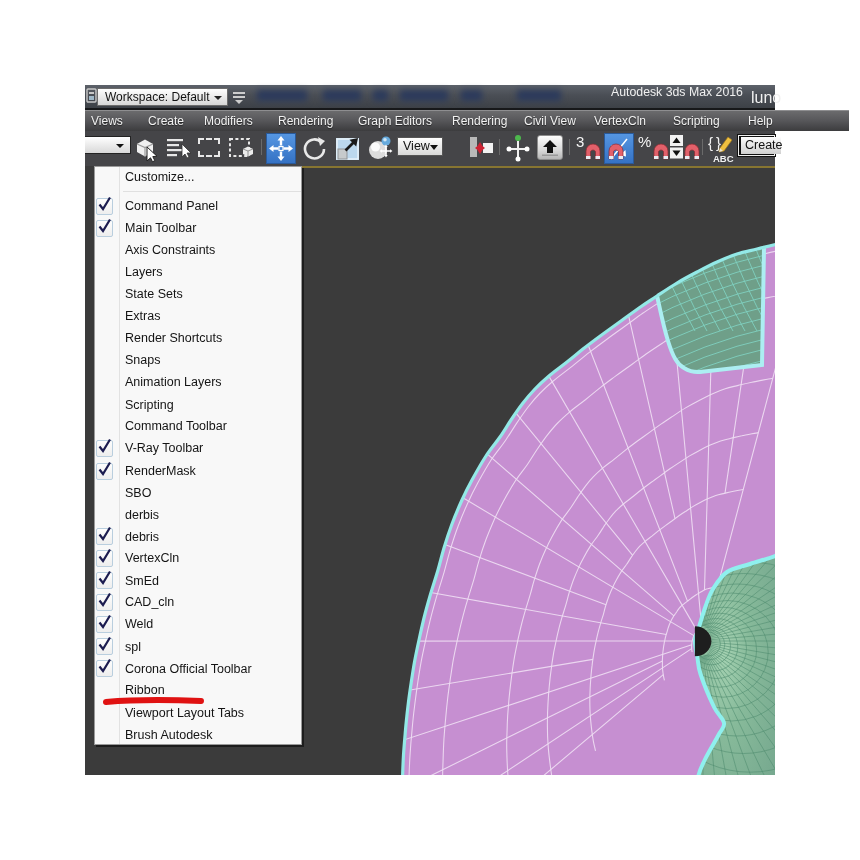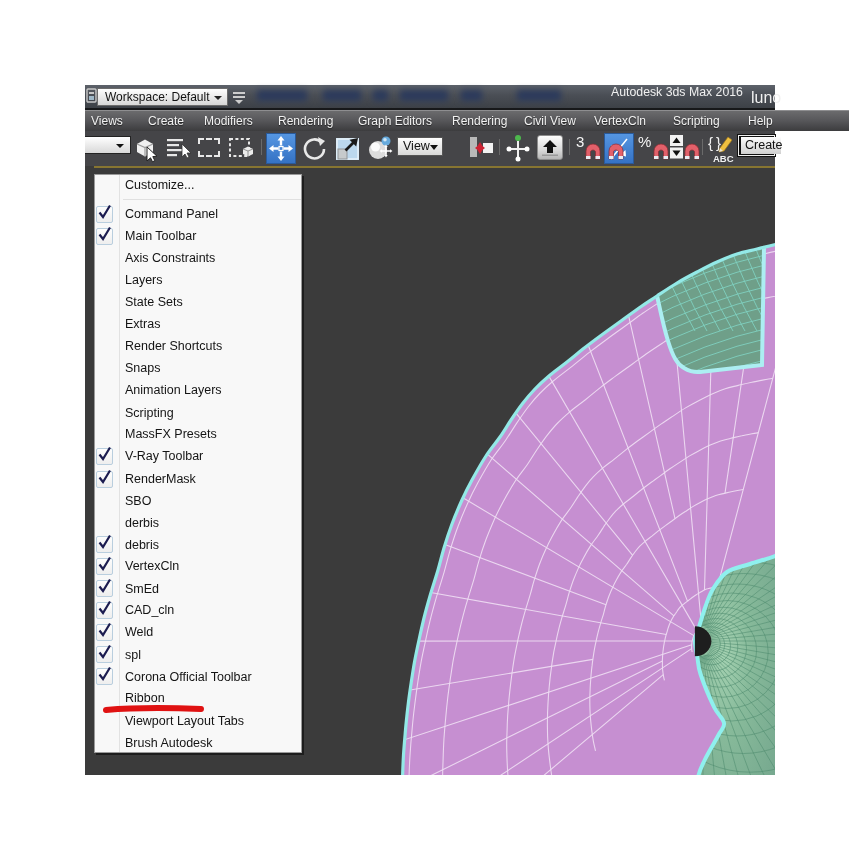--- a/index.html
+++ b/index.html
@@ -1,21 +1,21 @@
 <!DOCTYPE html>
 <html><head><meta charset="utf-8"><style>
 html,body{margin:0;padding:0;background:#fff;width:860px;height:860px;overflow:hidden}
 *{box-sizing:border-box;font-family:"Liberation Sans",sans-serif}
 #win{position:absolute;left:85px;top:85px;width:690px;height:689px;background:#0ea5e9}
 #titlebar{position:absolute;left:0;top:0;width:690px;height:23px;background:linear-gradient(#5d626a,#4a4e55 45%,#3d4147)}
 #blackline{position:absolute;left:0;top:23px;width:690px;height:2px;background:#17181a}
 #menubar{position:absolute;left:0;top:25px;width:764px;height:21px;background:linear-gradient(#6b6b6d,#57575a 48%,#3c3c3e);border-top:1px solid #8e8e90}
 #toolbar{position:absolute;left:0;top:46px;width:690px;height:35px;background:#454548}
 .mbi{position:absolute;top:3px;font-size:12px;color:#f2f2f2;text-shadow:0 1px 1px #222}
-#menu{position:absolute;left:9px;top:89px;width:208px;height:579px;background:#f8f8f8;border:1px solid #9a9a9a;box-shadow:2px 2px 0 rgba(0,0,0,0.5)}
+#menu{position:absolute;left:9px;top:81px;width:208px;height:579px;background:#f8f8f8;border:1px solid #9a9a9a;box-shadow:2px 2px 0 rgba(0,0,0,0.5)}
 #menucol{position:absolute;left:24px;top:0;width:1px;height:577px;background:#e2e2e2}
 .mi{position:absolute;left:30px;font-size:12.5px;color:#141414;line-height:16px;white-space:nowrap}
 .cb{position:absolute;left:1px;width:17px;height:17px;background:linear-gradient(#fdfdfd,#eee);border:1px solid #b9cede;border-radius:2px}
 .cb svg{position:absolute;left:-1px;top:-3px}
 #wsbox{position:absolute;left:12px;top:3px;width:131px;height:18px;background:linear-gradient(#fefefe,#d6d6d6);border:1px solid #6b6b6b;font-size:12px;color:#111;line-height:16px;padding-left:7px}
 #wsbox .arr{position:absolute;right:5px;top:7px;width:0;height:0;border-left:4px solid transparent;border-right:4px solid transparent;border-top:4px solid #222}
 #hambtn{position:absolute;left:147px;top:3px;width:16px;height:18px}
 </style></head><body>
 <div id="win">
  <div id="titlebar">
@@ -250,21 +250,21 @@
         </svg>
       </div>
       <div class="mi" style="top:75px">Axis Constraints</div>
       <div class="mi" style="top:97px">Layers</div>
       <div class="mi" style="top:119px">State Sets</div>
       <div class="mi" style="top:141px">Extras</div>
       <div class="mi" style="top:163px">Render Shortcuts</div>
       <div class="mi" style="top:185px">Snaps</div>
       <div class="mi" style="top:207px">Animation Layers</div>
       <div class="mi" style="top:230px">Scripting</div>
-      <div class="mi" style="top:251px">MassFX Presets</div>
+      <div class="mi" style="top:251px">Command Toolbar</div>
       <div class="mi" style="top:273px">V-Ray Toolbar</div>
       <div class="cb" style="top:273px">
         <svg width="18" height="18" viewBox="0 0 18 18">
           <path d="M3.5 8.5 L7 13 L14 1.5" fill="none" stroke="#1c1c50" stroke-width="2.2"></path>
         </svg>
       </div>
       <div class="mi" style="top:296px">RenderMask</div>
       <div class="cb" style="top:296px">
         <svg width="18" height="18" viewBox="0 0 18 18">
           <path d="M3.5 8.5 L7 13 L14 1.5" fill="none" stroke="#1c1c50" stroke-width="2.2"></path>

